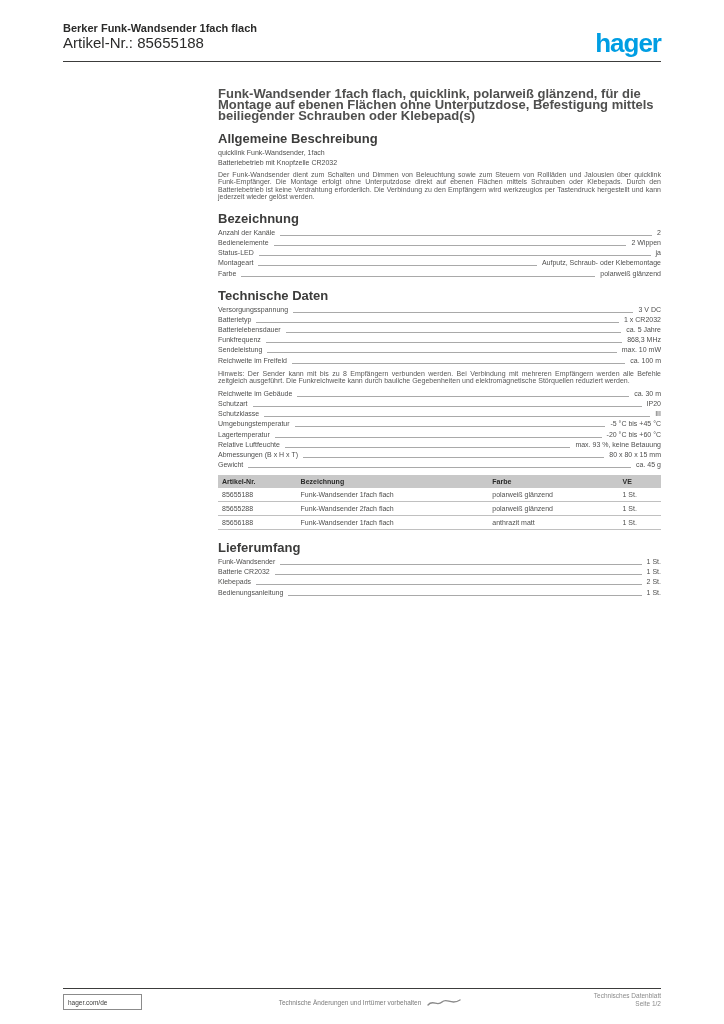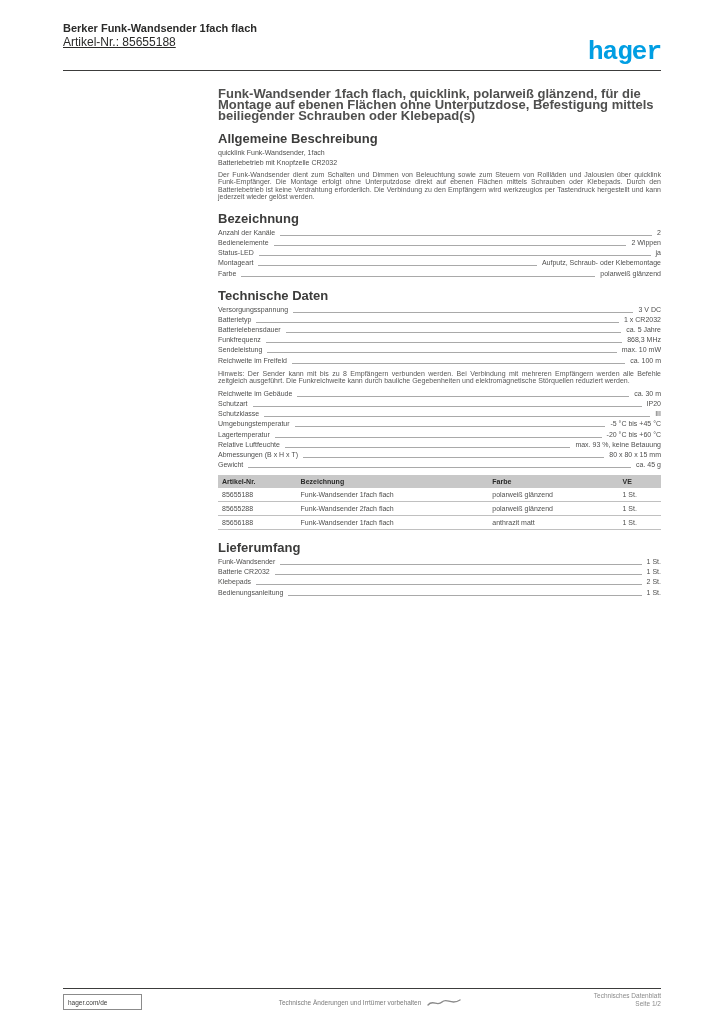--- a/index.html
+++ b/index.html
@@ -14,34 +14,33 @@
     color: #3c3c3b;
   }
 
   
   .header {
     position: absolute;
     left: 63px;
     top: 22px;
     width: 598px;
     border-bottom: 1.5px solid #3c3c3b;
-    padding-bottom: 22px;
+    padding-bottom: 13px;
   }
   .header-title1 { font-size: 11px; font-weight: bold; color: #2b2b2a; line-height: 13px; }
-  .header-title2 { font-size: 12px; color: #2b2b2a; line-height: 11px; margin-top: 2px; text-decoration: underline; }
+  .header-title2 { font-size: 15px; color: #2b2b2a; line-height: 11px; margin-top: 2px; }
   .logo {
     position: absolute;
     right: 0;
     bottom: 5px;
     font-size: 26px;
     font-weight: bold;
     letter-spacing: -1px;
     color: #009ee3;
     line-height: 26px;
-    font-family: Liberation Mono, monospace;
   }
 
   
   .content { position: absolute; left: 218px; top: 88px; width: 443px; }
   .designation { font-size: 13px; font-weight: bold; color: #4f4f4e; line-height: 11px; }
   .section-heading { font-size: 13px; font-weight: bold; color: #3c3c3b; margin: 13px 0 5px 0; line-height: 10px; }
   .bullet-line { font-size: 7px; color: #4f4f4e; line-height: 8px; margin-bottom: 1.5px; }
   .para { font-size: 7px; color: #595958; line-height: 7.6px; text-align: justify; margin-top: 4px; }
   .note { font-size: 7px; color: #595958; line-height: 7.6px; text-align: justify; margin: 5px 0 5px 0; }
 

